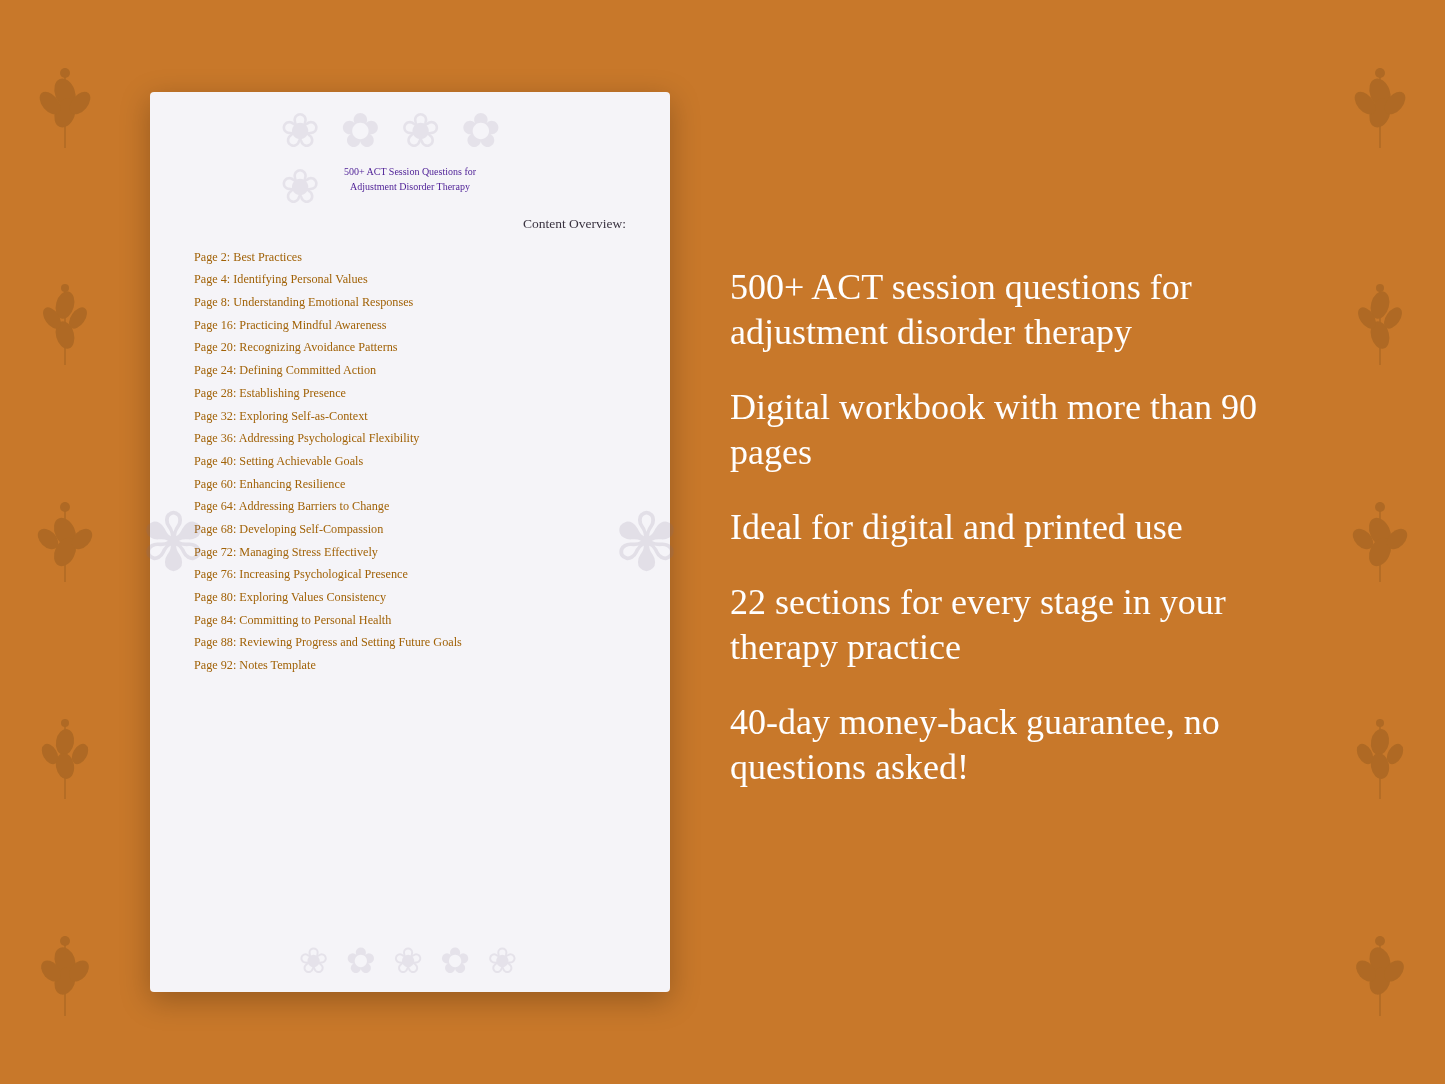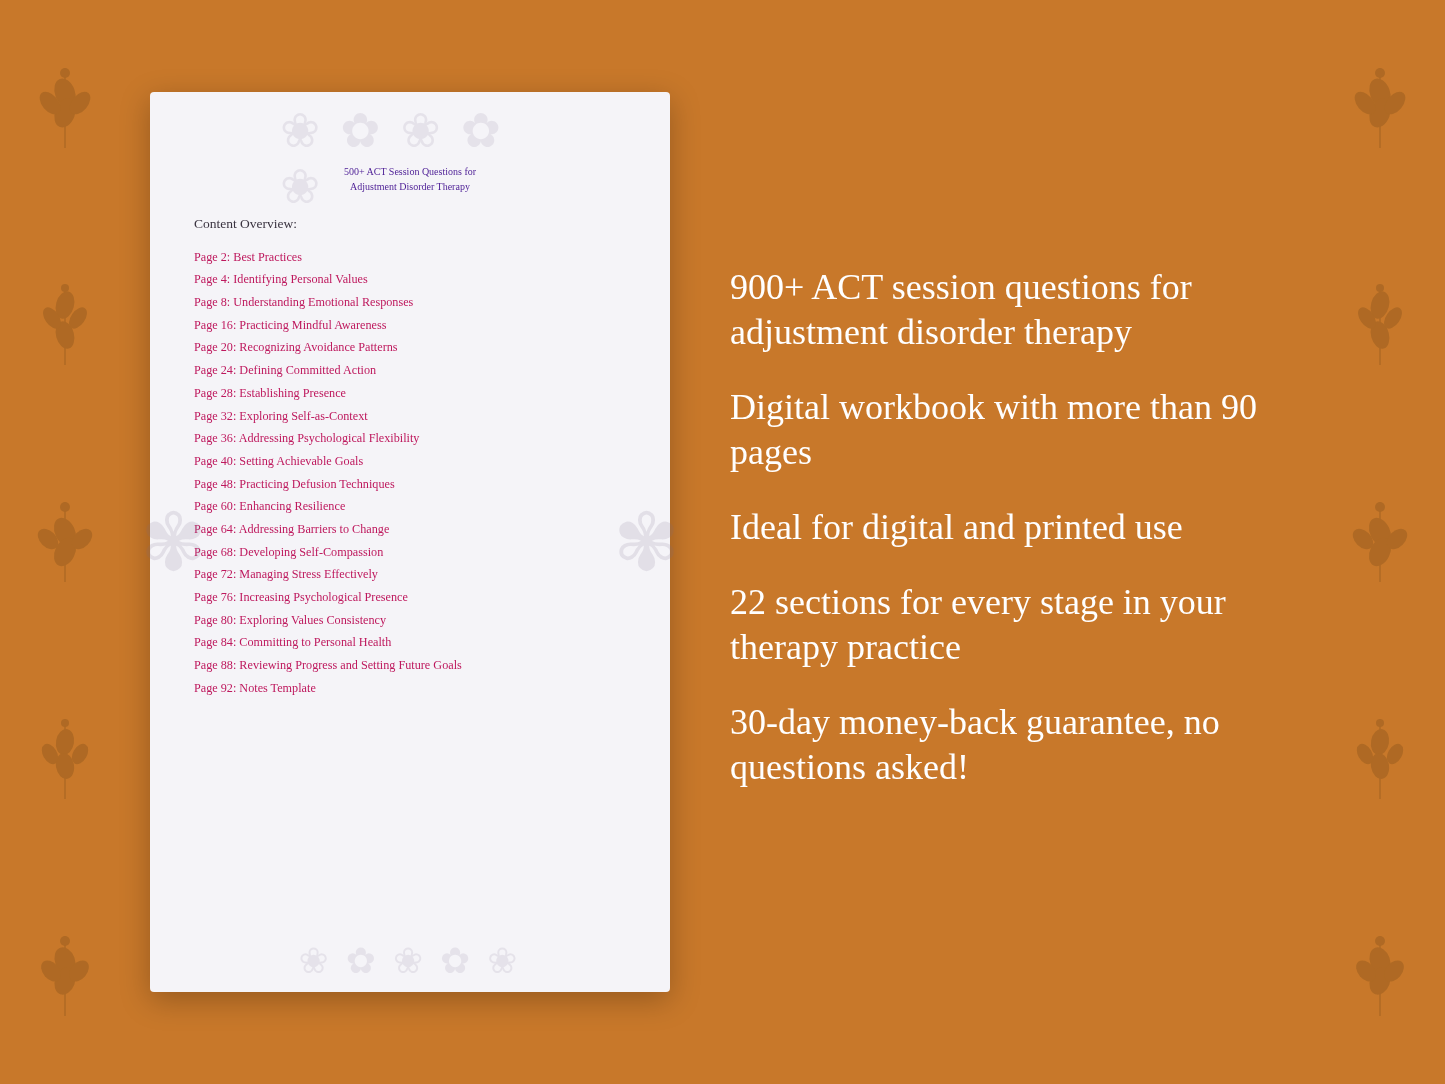--- a/index.html
+++ b/index.html
@@ -86,29 +86,30 @@
       margin-bottom: 22px;
       line-height: 1.5;
       font-weight: normal;
     }
 
     .doc-subtitle {
       font-size: 13.5px;
       color: #3a3340;
       margin-bottom: 14px;
       font-family: 'Georgia', serif;
+      text-align: right;
     }
 
     .toc-list {
       list-style: none;
     }
 
     .toc-item {
       font-size: 12.2px;
-      color: #be185d;
+      color: #a16207;
       padding: 2.8px 0;
       font-family: 'Georgia', serif;
       line-height: 1.4;
     }
 
     .toc-item .page-num {
       font-weight: normal;
     }
 
     
@@ -261,48 +262,47 @@
     <li class="toc-item"><span class="page-num">Page  2:</span>  Best Practices</li>
         <li class="toc-item"><span class="page-num">Page  4:</span>  Identifying Personal Values</li>
         <li class="toc-item"><span class="page-num">Page  8:</span>  Understanding Emotional Responses</li>
         <li class="toc-item"><span class="page-num">Page 16:</span>  Practicing Mindful Awareness</li>
         <li class="toc-item"><span class="page-num">Page 20:</span>  Recognizing Avoidance Patterns</li>
         <li class="toc-item"><span class="page-num">Page 24:</span>  Defining Committed Action</li>
         <li class="toc-item"><span class="page-num">Page 28:</span>  Establishing Presence</li>
         <li class="toc-item"><span class="page-num">Page 32:</span>  Exploring Self-as-Context</li>
         <li class="toc-item"><span class="page-num">Page 36:</span>  Addressing Psychological Flexibility</li>
         <li class="toc-item"><span class="page-num">Page 40:</span>  Setting Achievable Goals</li>
-        <li class="toc-item"><span class="page-num">Page 48:</span>  Practicing Defusion Techniques</li>
         <li class="toc-item"><span class="page-num">Page 60:</span>  Enhancing Resilience</li>
         <li class="toc-item"><span class="page-num">Page 64:</span>  Addressing Barriers to Change</li>
         <li class="toc-item"><span class="page-num">Page 68:</span>  Developing Self-Compassion</li>
         <li class="toc-item"><span class="page-num">Page 72:</span>  Managing Stress Effectively</li>
         <li class="toc-item"><span class="page-num">Page 76:</span>  Increasing Psychological Presence</li>
         <li class="toc-item"><span class="page-num">Page 80:</span>  Exploring Values Consistency</li>
         <li class="toc-item"><span class="page-num">Page 84:</span>  Committing to Personal Health</li>
         <li class="toc-item"><span class="page-num">Page 88:</span>  Reviewing Progress and Setting Future Goals</li>
         <li class="toc-item"><span class="page-num">Page 92:</span>  Notes Template</li>
       </ul>
 
     <div class="doc-decoration-bottom">
       ❀ ✿ ❀ ✿ ❀
     </div>
   </div>
 
   <div class="right-panel" id="right-panel">
   <div class="feature">
-        <p>900+ ACT session questions for adjustment disorder therapy</p>
+        <p>500+ ACT session questions for adjustment disorder therapy</p>
       </div>
       <div class="feature">
         <p>Digital workbook with more than 90 pages</p>
       </div>
       <div class="feature">
         <p>Ideal for digital and printed use</p>
       </div>
       <div class="feature">
         <p>22 sections for every stage in your therapy practice</p>
       </div>
       <div class="feature">
-        <p>30-day money-back guarantee, no questions asked!</p>
+        <p>40-day money-back guarantee, no questions asked!</p>
       </div>
     </div>
 
 </div>
 
 </body></html>

